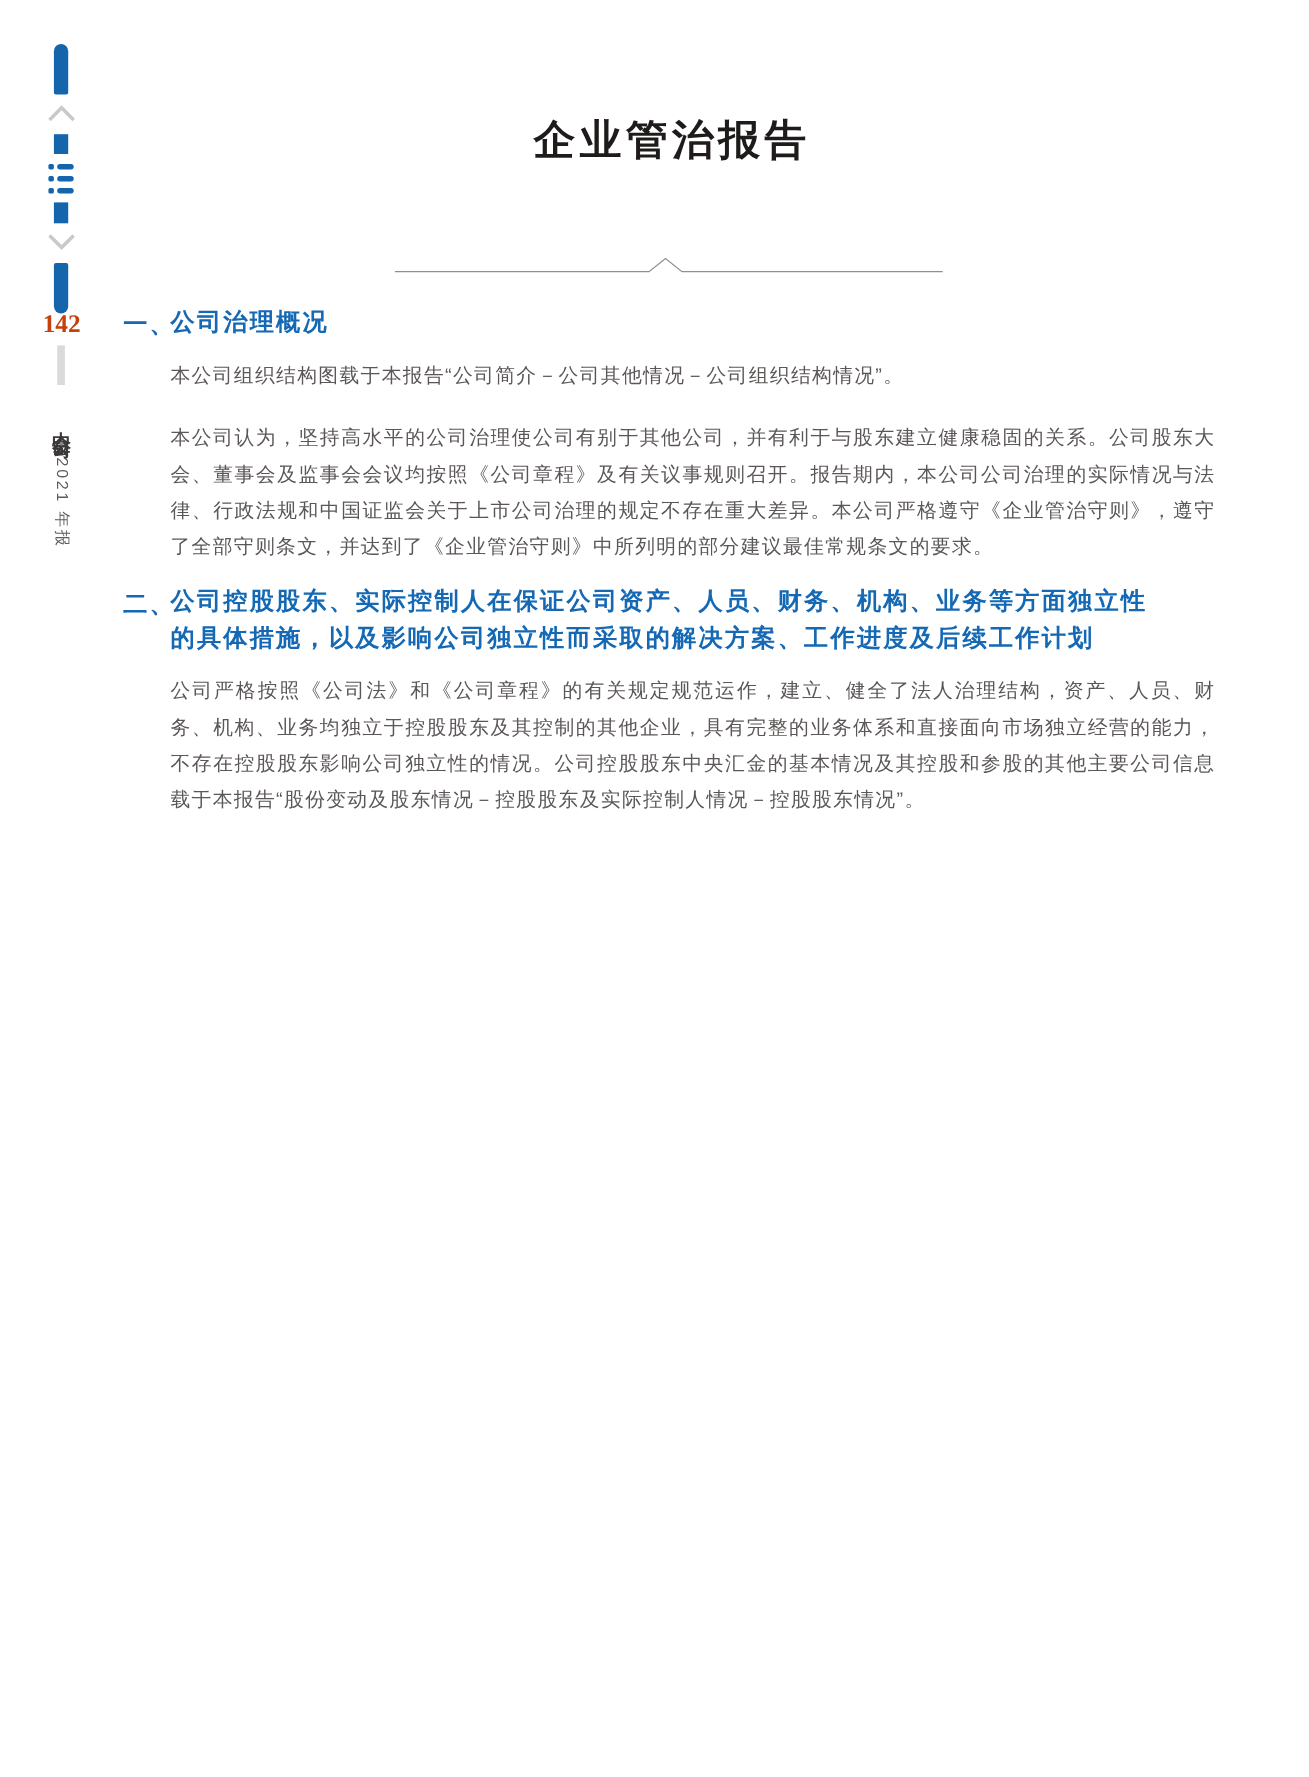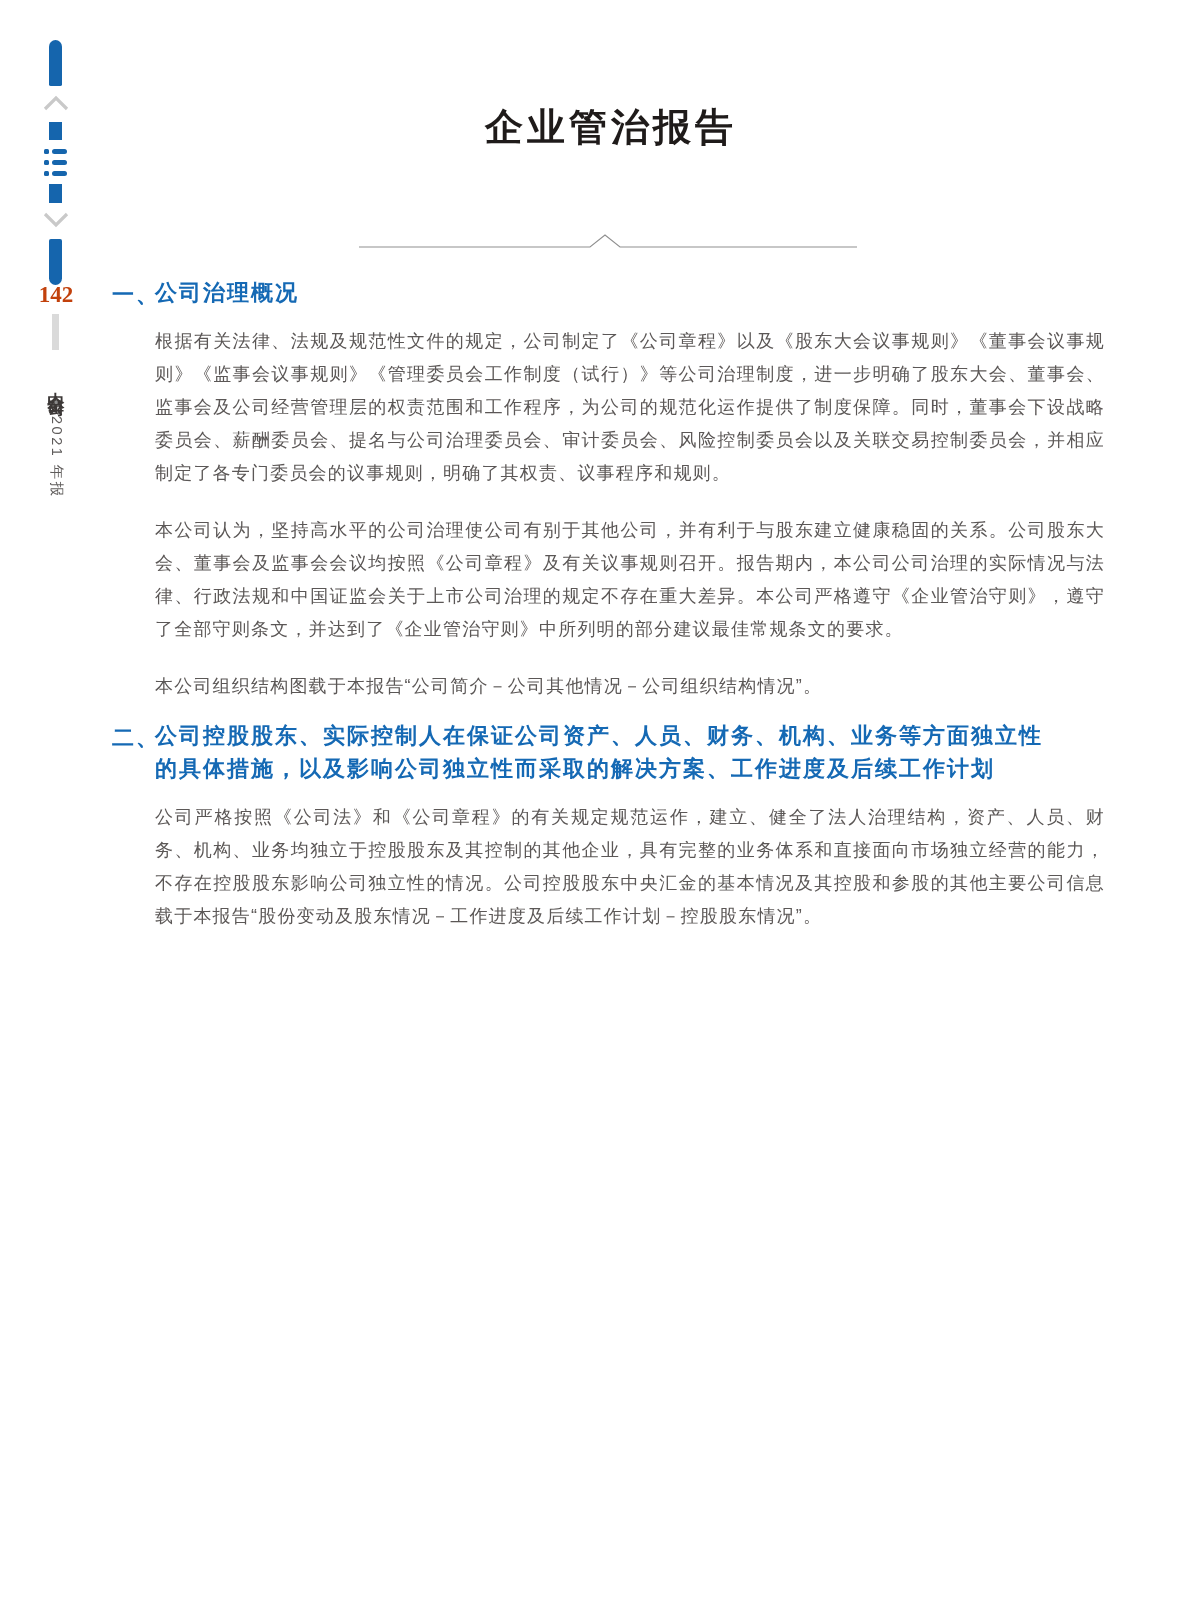--- a/index.html
+++ b/index.html
@@ -122,28 +122,27 @@
     <polyline points="1,14 232,14 247,2 262,14 499,14" fill="none" stroke="#8f8f8f" stroke-width="1.1"></polyline>
   </svg>
 
   <main class="content">
 
     <section class="sec1">
       <div class="sec-heading">
         <span class="sec-marker">一、</span>
         <span class="h-text">公司治理概况</span>
       </div>
-      <p>根据有关法律、法规及规范性文件的规定，公司制定了《公司章程》以及《股东大会议事规则》《董事会议事规则》《监事会议事规则》《管理委员会工作制度（试行）》等公司治理制度，进一步明确了股东大会、董事会、监事会及公司经营管理层的权责范围和工作程序，为公司的规范化运作提供了制度保障。同时，董事会下设战略委员会、薪酬委员会、提名与公司治理委员会、审计委员会、风险控制委员会以及关联交易控制委员会，并相应制定了各专门委员会的议事规则，明确了其权责、议事程序和规则。</p>
+      <p>本公司组织结构图载于本报告“公司简介－公司其他情况－公司组织结构情况”。</p>
       <p>本公司认为，坚持高水平的公司治理使公司有别于其他公司，并有利于与股东建立健康稳固的关系。公司股东大会、董事会及监事会会议均按照《公司章程》及有关议事规则召开。报告期内，本公司公司治理的实际情况与法律、行政法规和中国证监会关于上市公司治理的规定不存在重大差异。本公司严格遵守《企业管治守则》，遵守了全部守则条文，并达到了《企业管治守则》中所列明的部分建议最佳常规条文的要求。</p>
-      <p>本公司组织结构图载于本报告“公司简介－公司其他情况－公司组织结构情况”。</p>
     </section>
 
     <section class="sec2">
       <div class="sec-heading">
         <span class="sec-marker">二、</span>
         <span class="h-text">公司控股股东、实际控制人在保证公司资产、人员、财务、机构、业务等方面独立性
 的具体措施，以及影响公司独立性而采取的解决方案、工作进度及后续工作计划</span>
       </div>
-      <p>公司严格按照《公司法》和《公司章程》的有关规定规范运作，建立、健全了法人治理结构，资产、人员、财务、机构、业务均独立于控股股东及其控制的其他企业，具有完整的业务体系和直接面向市场独立经营的能力，不存在控股股东影响公司独立性的情况。公司控股股东中央汇金的基本情况及其控股和参股的其他主要公司信息载于本报告“股份变动及股东情况－工作进度及后续工作计划－控股股东情况”。</p>
+      <p>公司严格按照《公司法》和《公司章程》的有关规定规范运作，建立、健全了法人治理结构，资产、人员、财务、机构、业务均独立于控股股东及其控制的其他企业，具有完整的业务体系和直接面向市场独立经营的能力，不存在控股股东影响公司独立性的情况。公司控股股东中央汇金的基本情况及其控股和参股的其他主要公司信息载于本报告“股份变动及股东情况－控股股东及实际控制人情况－控股股东情况”。</p>
     </section>
 
   </main>
 </div>
 
 </body></html>

